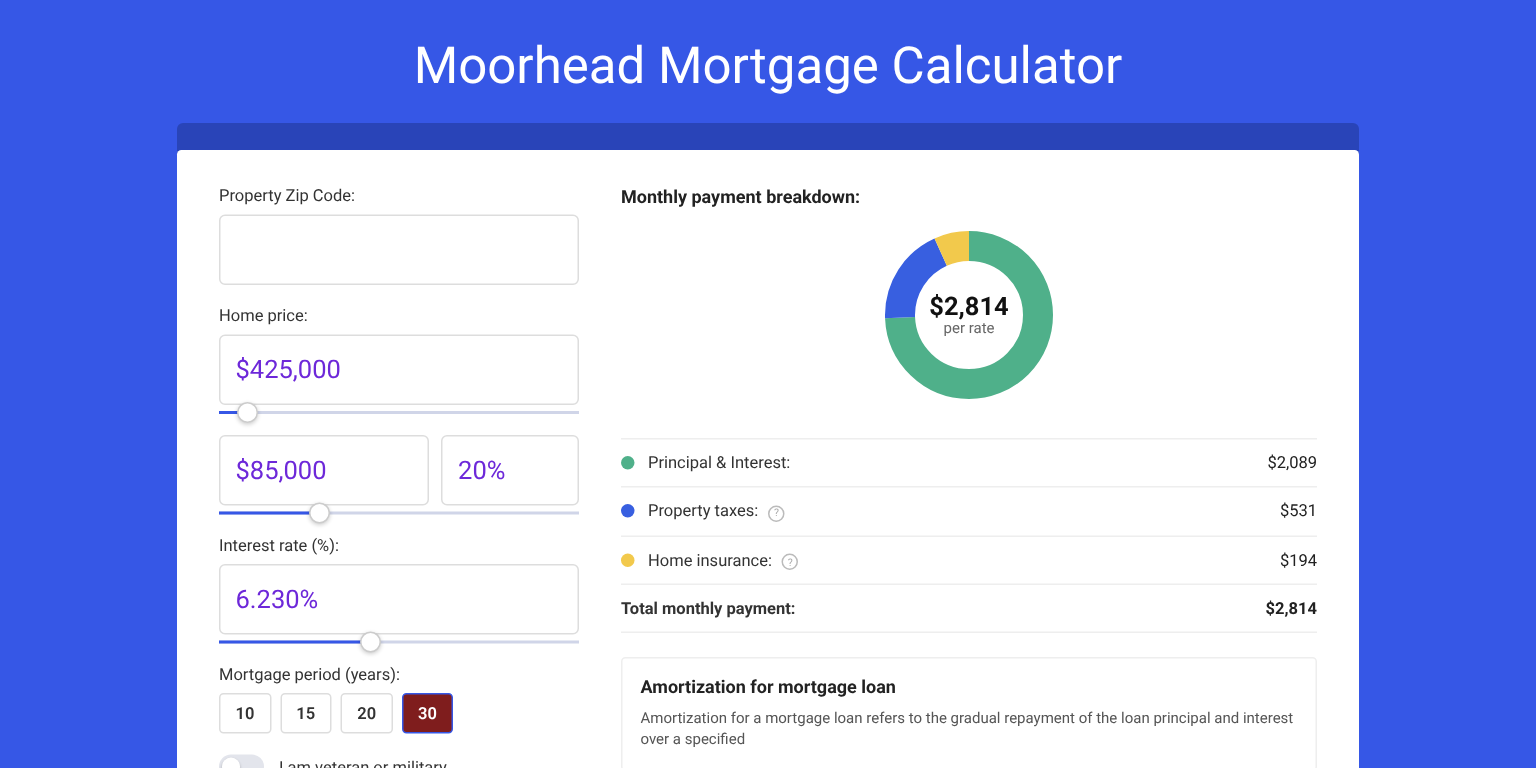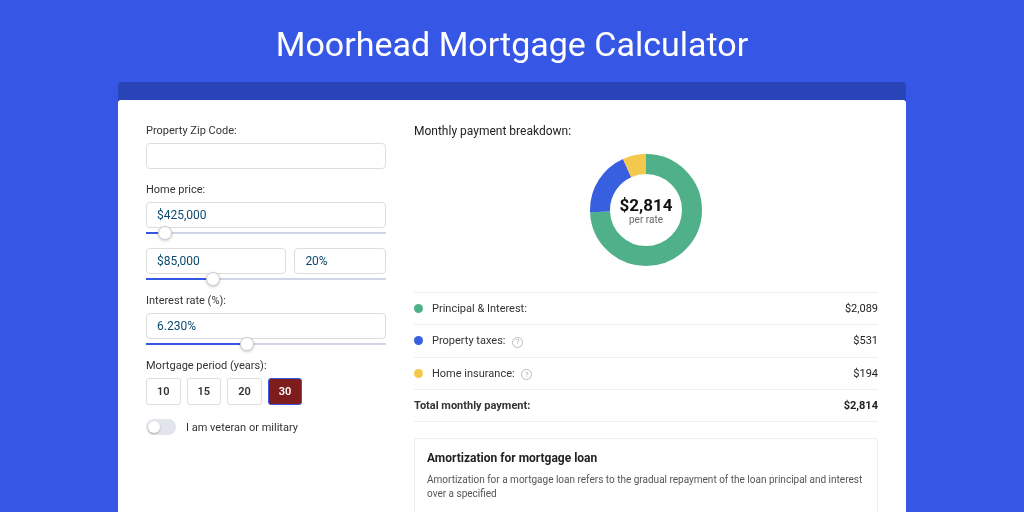--- a/index.html
+++ b/index.html
@@ -4,34 +4,34 @@
 <style>
   *{box-sizing:border-box;margin:0;padding:0;font-family:-apple-system,BlinkMacSystemFont,"Segoe UI",Roboto,Arial,sans-serif}
   body{background:#3657E6;width:1024px;height:512px;overflow:hidden}
   .page-title{color:#fff;font-size:34px;font-weight:400;text-align:center;padding:24px 0 18px}
   .shadow-box{background:#2944B8;margin:0 auto;width:788px;border-radius:4px 4px 0 0;padding-top:18px}
   .card{background:#fff;margin:0 auto;width:788px;border-radius:3px;padding:24px 28px;display:flex;gap:28px;min-height:400px}
   .left{width:240px;flex:0 0 240px}
   .right{flex:1}
   .field-label{font-size:11px;color:#333;margin-bottom:6px}
   .field{margin-bottom:14px;position:relative}
-  .text-input{width:100%;border:1px solid #ddd;border-radius:4px;padding:8px 10px;font-size:12px;color:#0c4a6e;height:26px}
+  .text-input{width:100%;border:1px solid #ddd;border-radius:4px;padding:8px 10px;font-size:17px;color:#6d28d9;height:47px}
   .row{display:flex;gap:8px}
   .row .text-input:first-child{flex:1.7}
   .row .text-input:last-child{flex:1}
   .slider-track{position:relative;height:2px;background:#d0d5e8;margin-top:4px}
   .slider-fill{position:absolute;left:0;top:0;height:2px;background:#3657E6}
   .slider-thumb{position:absolute;top:-6px;width:14px;height:14px;border-radius:50%;background:#fff;border:1px solid #ccc;box-shadow:0 1px 3px rgba(0,0,0,.2);transform:translateX(-50%)}
   .periods{display:flex;gap:6px}
   .period-btn{border:1px solid #ddd;background:#fff;color:#333;font-size:11px;font-weight:600;padding:6px 10px;border-radius:3px;cursor:pointer;min-width:34px;text-align:center}
   .period-btn.active{background:#7f1d1d;color:#fff;border-color:#3657E6}
   .toggle-row{display:flex;align-items:center;gap:10px;margin-top:2px}
   .toggle{width:30px;height:16px;background:#e3e5ec;border-radius:10px;position:relative}
   .toggle-knob{position:absolute;left:2px;top:2px;width:12px;height:12px;border-radius:50%;background:#fff;box-shadow:0 1px 2px rgba(0,0,0,.25)}
-  .section-title{font-size:12px;font-weight:400;color:#222;margin-bottom:12px}
+  .section-title{font-size:12px;font-weight:700;color:#222;margin-bottom:12px}
   .donut-wrap{display:flex;justify-content:center;margin:8px 0 22px}
   .donut{position:relative;width:120px;height:120px}
   .donut svg{transform:rotate(-90deg)}
   .donut-center{position:absolute;inset:0;display:flex;flex-direction:column;align-items:center;justify-content:center}
   .donut-amount{font-size:17px;font-weight:700;color:#111}
   .donut-sub{font-size:10px;color:#666;margin-top:-1px}
   .legend{border-top:1px solid #eee}
   .legend-row{display:flex;align-items:center;padding:9px 0;border-bottom:1px solid #eee;font-size:11px}
   .legend-row:last-child{border-bottom:1px solid #eee}
   .dot{width:9px;height:9px;border-radius:50%;margin-right:9px;flex:0 0 9px}

